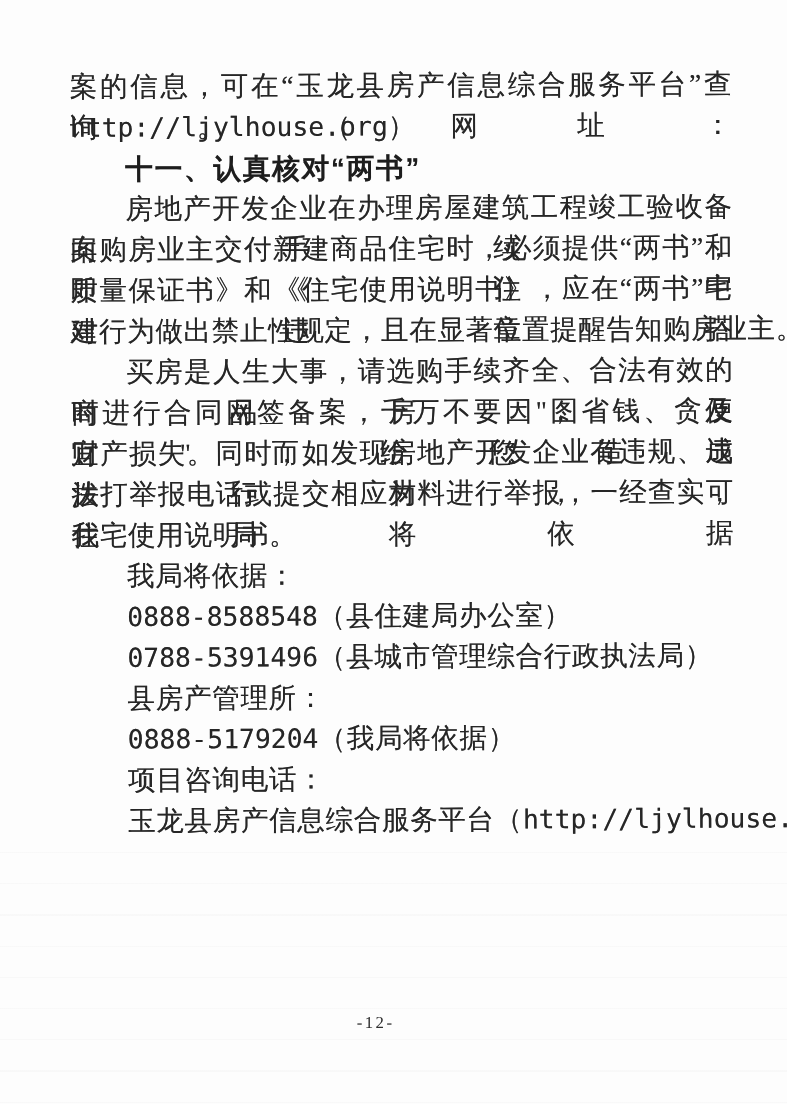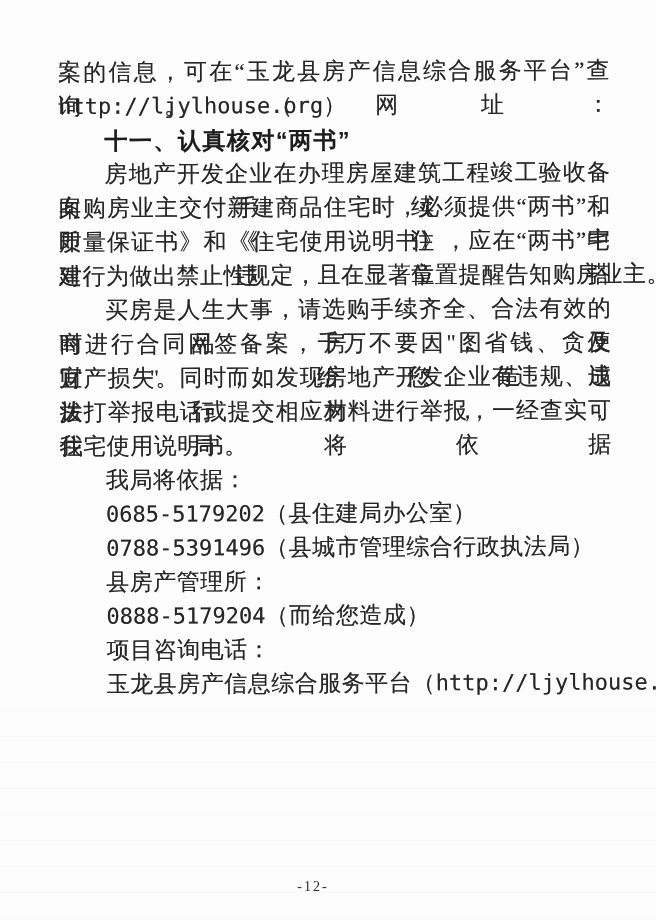--- a/index.html
+++ b/index.html
@@ -62,21 +62,21 @@
     letter-spacing: 1.5px;
     color: #1d1d1d;
   }
   .latin {
     font-family: "DejaVu Sans Mono", "Liberation Mono", monospace;
     font-size: 22px;
     letter-spacing: 0;
   }
   .footer {
     position: absolute;
-    top: 879px;
+    top: 846px;
     left: 0;
     width: 626px;
     text-align: center;
     font-size: 14px;
     letter-spacing: 2px;
     color: #2c2c2c;
     font-family: "Liberation Serif", "DejaVu Serif", serif;
   }
 </style>
 </head>
@@ -90,22 +90,22 @@
       <div class="line fill-indent"><span>房地产开发企业在办理房屋建筑工程竣工验收备案手续和</span></div>
       <div class="line fill"><span>向购房业主交付新建商品住宅时，必须提供“两书”，即《住宅</span></div>
       <div class="line fill"><span>质量保证书》和《住宅使用说明书》，应在“两书”中对违章搭</span></div>
       <div class="line end"><span>建行为做出禁止性规定，且在显著位置提醒告知购房业主。</span></div>
       <div class="line fill-indent"><span>买房是人生大事，请选购手续齐全、合法有效的商品房，及</span></div>
       <div class="line fill"><span>时进行合同网签备案，千万不要因"图省钱、贪便宜"而给您造成</span></div>
       <div class="line fill"><span>财产损失。同时，如发现房地产开发企业有违规、违法行为，可</span></div>
       <div class="line fill"><span>拨打举报电话或提交相应材料进行举报，一经查实，我局将依据</span></div>
       <div class="line end"><span>住宅使用说明书。</span></div>
       <div class="line end-indent"><span>我局将依据：</span></div>
-      <div class="line end-indent"><span class="latin">0685-5179202</span><span>（县住建局办公室）</span></div>
+      <div class="line end-indent"><span class="latin">0888-8588548</span><span>（县住建局办公室）</span></div>
       <div class="line end-indent"><span class="latin">0788-5391496</span><span>（县城市管理综合行政执法局）</span></div>
       <div class="line end-indent"><span>县房产管理所：</span></div>
-      <div class="line end-indent"><span class="latin">0888-5179204</span><span>（而给您造成）</span></div>
+      <div class="line end-indent"><span class="latin">0888-5179204</span><span>（我局将依据）</span></div>
       <div class="line end-indent"><span>项目咨询电话：</span></div>
       <div class="line end-indent"><span>玉龙县房产信息综合服务平台（</span><span class="latin">http://ljylhouse.org</span></div>
     </div>
   <div class="scan-artifacts"></div>
   <div class="footer">-12-</div>
 </div>
 
 </body></html>

